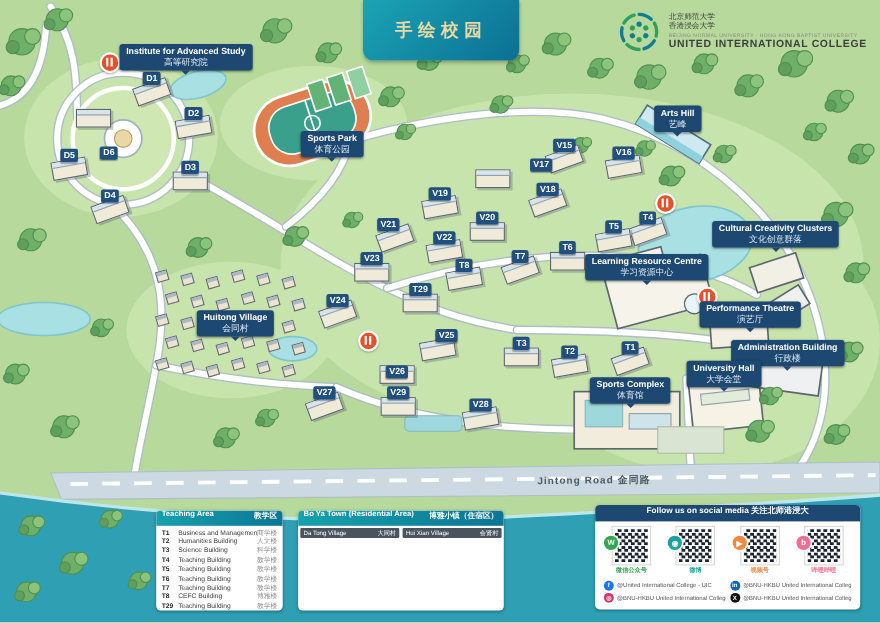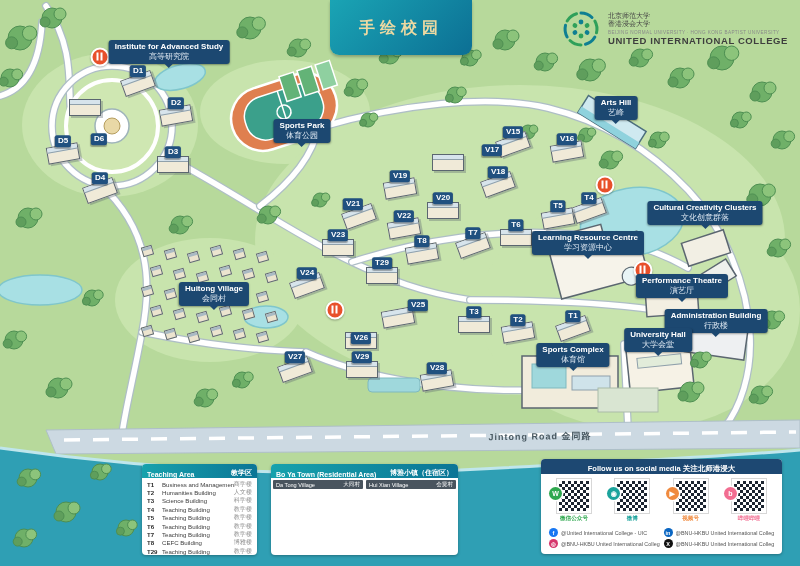--- a/index.html
+++ b/index.html
@@ -43,21 +43,21 @@
   .logo .zhrow{display:flex;align-items:center;gap:4px;}
   .logo .zhsmall{display:flex;flex-direction:column;font-size:7px;color:#444;line-height:1.15;}
   .logo .zhmain{font-size:15px;font-weight:bold;color:#333;letter-spacing:1px;}
   .logo .ensmall{font-size:4.6px;color:#8a8a8a;letter-spacing:.4px;margin-top:2px;}
   .logo .enmain{font-size:9.5px;font-weight:bold;color:#3e3e3e;letter-spacing:.6px;}
 
   
   .panel{position:absolute;background:#fff;border-radius:4px;overflow:hidden;z-index:50;
     box-shadow:0 1px 3px rgba(0,0,0,.3);}
   .phead{height:14px;background:linear-gradient(90deg,#17a2ac,#0b7596);color:#fff;
-    display:flex;align-items:flex-end;justify-content:space-between;padding:0 5px;
+    display:flex;align-items:flex-start;justify-content:space-between;padding:0 5px;
     font-size:7px;font-weight:bold;}
   .panel-teaching{left:142px;top:464px;width:115px;height:91px;}
   .panel-res{left:271px;top:464px;width:187px;height:91px;}
   .lrow{display:flex;align-items:center;padding:0 5px;height:8.4px;font-size:6.1px;color:#3c3c3c;}
   .lrow .code{width:15px;font-weight:bold;color:#2b2b2b;flex:none;}
   .lrow .en{flex:1;white-space:nowrap;overflow:hidden;}
   .lrow .zh{color:#8d8d8d;flex:none;}
   .panel-teaching .lrows{padding-top:2px;}
   .vwrap{display:flex;gap:3px;padding:2px 2px 0 2px;}
   .village{flex:1;min-width:0;}
@@ -544,21 +544,21 @@
       <div class="badge" style="left: 513px; top: 132px;">V15</div>
       <div class="badge" style="left: 567px; top: 139px;">V16</div>
       <div class="badge" style="left: 448px; top: 150px; margin-left: 44px;">V17</div>
       <div class="badge" style="left: 498px; top: 172px;">V18</div>
       <div class="badge" style="left: 400px; top: 176px;">V19</div>
       <div class="badge" style="left: 443px; top: 198px;">V20</div>
       <div class="badge" style="left: 353px; top: 204px;">V21</div>
       <div class="badge" style="left: 404px; top: 216px;">V22</div>
       <div class="badge" style="left: 338px; top: 235px;">V23</div>
       <div class="badge" style="left: 307px; top: 273px;">V24</div>
-      <div class="badge" style="left: 418px; top: 305px;">V25</div>
+      <div class="badge" style="left: 406px; top: 305px;">V25</div>
       <div class="badge" style="left: 361px; top: 328px; margin-top: 10px;">V26</div>
       <div class="badge" style="left: 295px; top: 357px;">V27</div>
       <div class="badge" style="left: 437px; top: 368px;">V28</div>
       <div class="badge" style="left: 362px; top: 357px;">V29</div>
       <div class="badge" style="left: 573px; top: 316px;">T1</div>
       <div class="badge" style="left: 518px; top: 320px;">T2</div>
       <div class="badge" style="left: 474px; top: 312px;">T3</div>
       <div class="badge" style="left: 589px; top: 198px;">T4</div>
       <div class="badge" style="left: 558px; top: 206px;">T5</div>
       <div class="badge" style="left: 516px; top: 225px;">T6</div>

